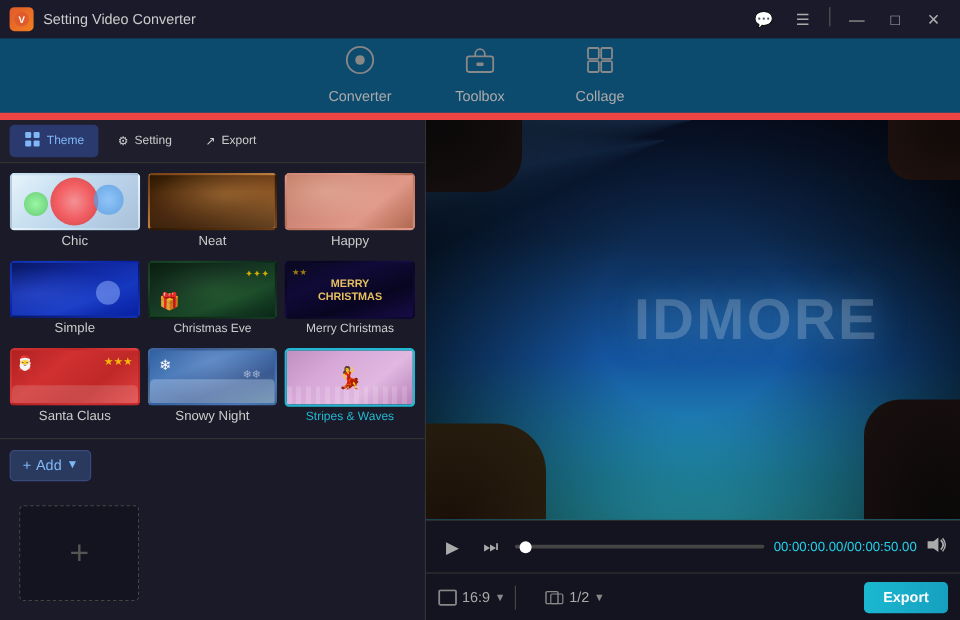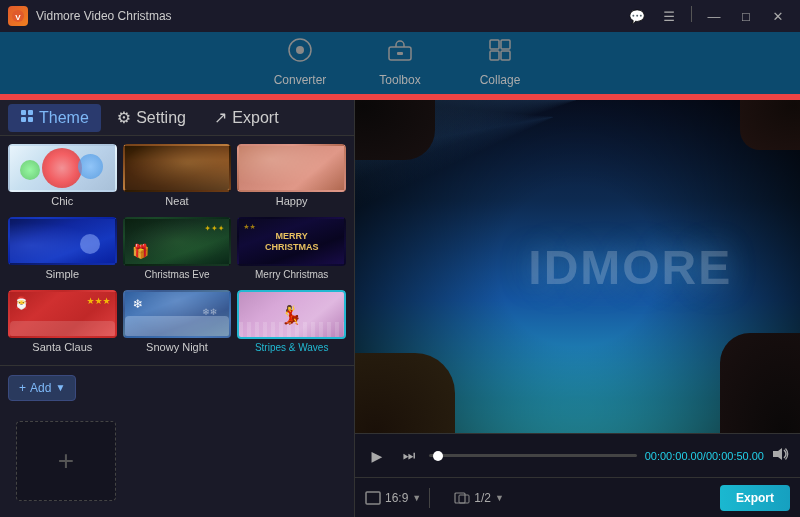--- a/index.html
+++ b/index.html
@@ -119,21 +119,21 @@
       padding: 0 8px;
       gap: 4px;
     }
     .sub-tab {
       display: flex;
       align-items: center;
       gap: 5px;
       padding: 5px 12px;
       border-radius: 4px;
       cursor: pointer;
-      font-size: 16px;
+      font-size: 10px;
       color: #ccc;
     }
     .sub-tab.active {
       background: #2a3a6e;
       color: #7eb8f7;
     }
 
     
     .theme-grid {
       display: grid;
@@ -362,21 +362,21 @@
 <body>
 
 <div class="title-bar">
   <div class="title-bar-left">
     <div class="app-icon">
       <svg width="14" height="14" viewBox="0 0 14 14">
         <circle cx="7" cy="7" r="6" fill="#e05a2b"></circle>
         <text x="7" y="10.5" text-anchor="middle" font-size="8" fill="white" font-weight="bold">V</text>
       </svg>
     </div>
-    <span class="title-bar-title">Vidmore Video Christmas</span>
+    <span class="title-bar-title">Setting Video Converter</span>
   </div>
   <div class="title-bar-controls">
     <button class="title-bar-btn" title="Chat">💬</button>
     <button class="title-bar-btn" title="Menu">☰</button>
     <div style="width:1px;height:16px;background:#555;margin:0 4px;"></div>
     <button class="title-bar-btn">—</button>
     <button class="title-bar-btn">□</button>
     <button class="title-bar-btn close">✕</button>
   </div>
 </div>

